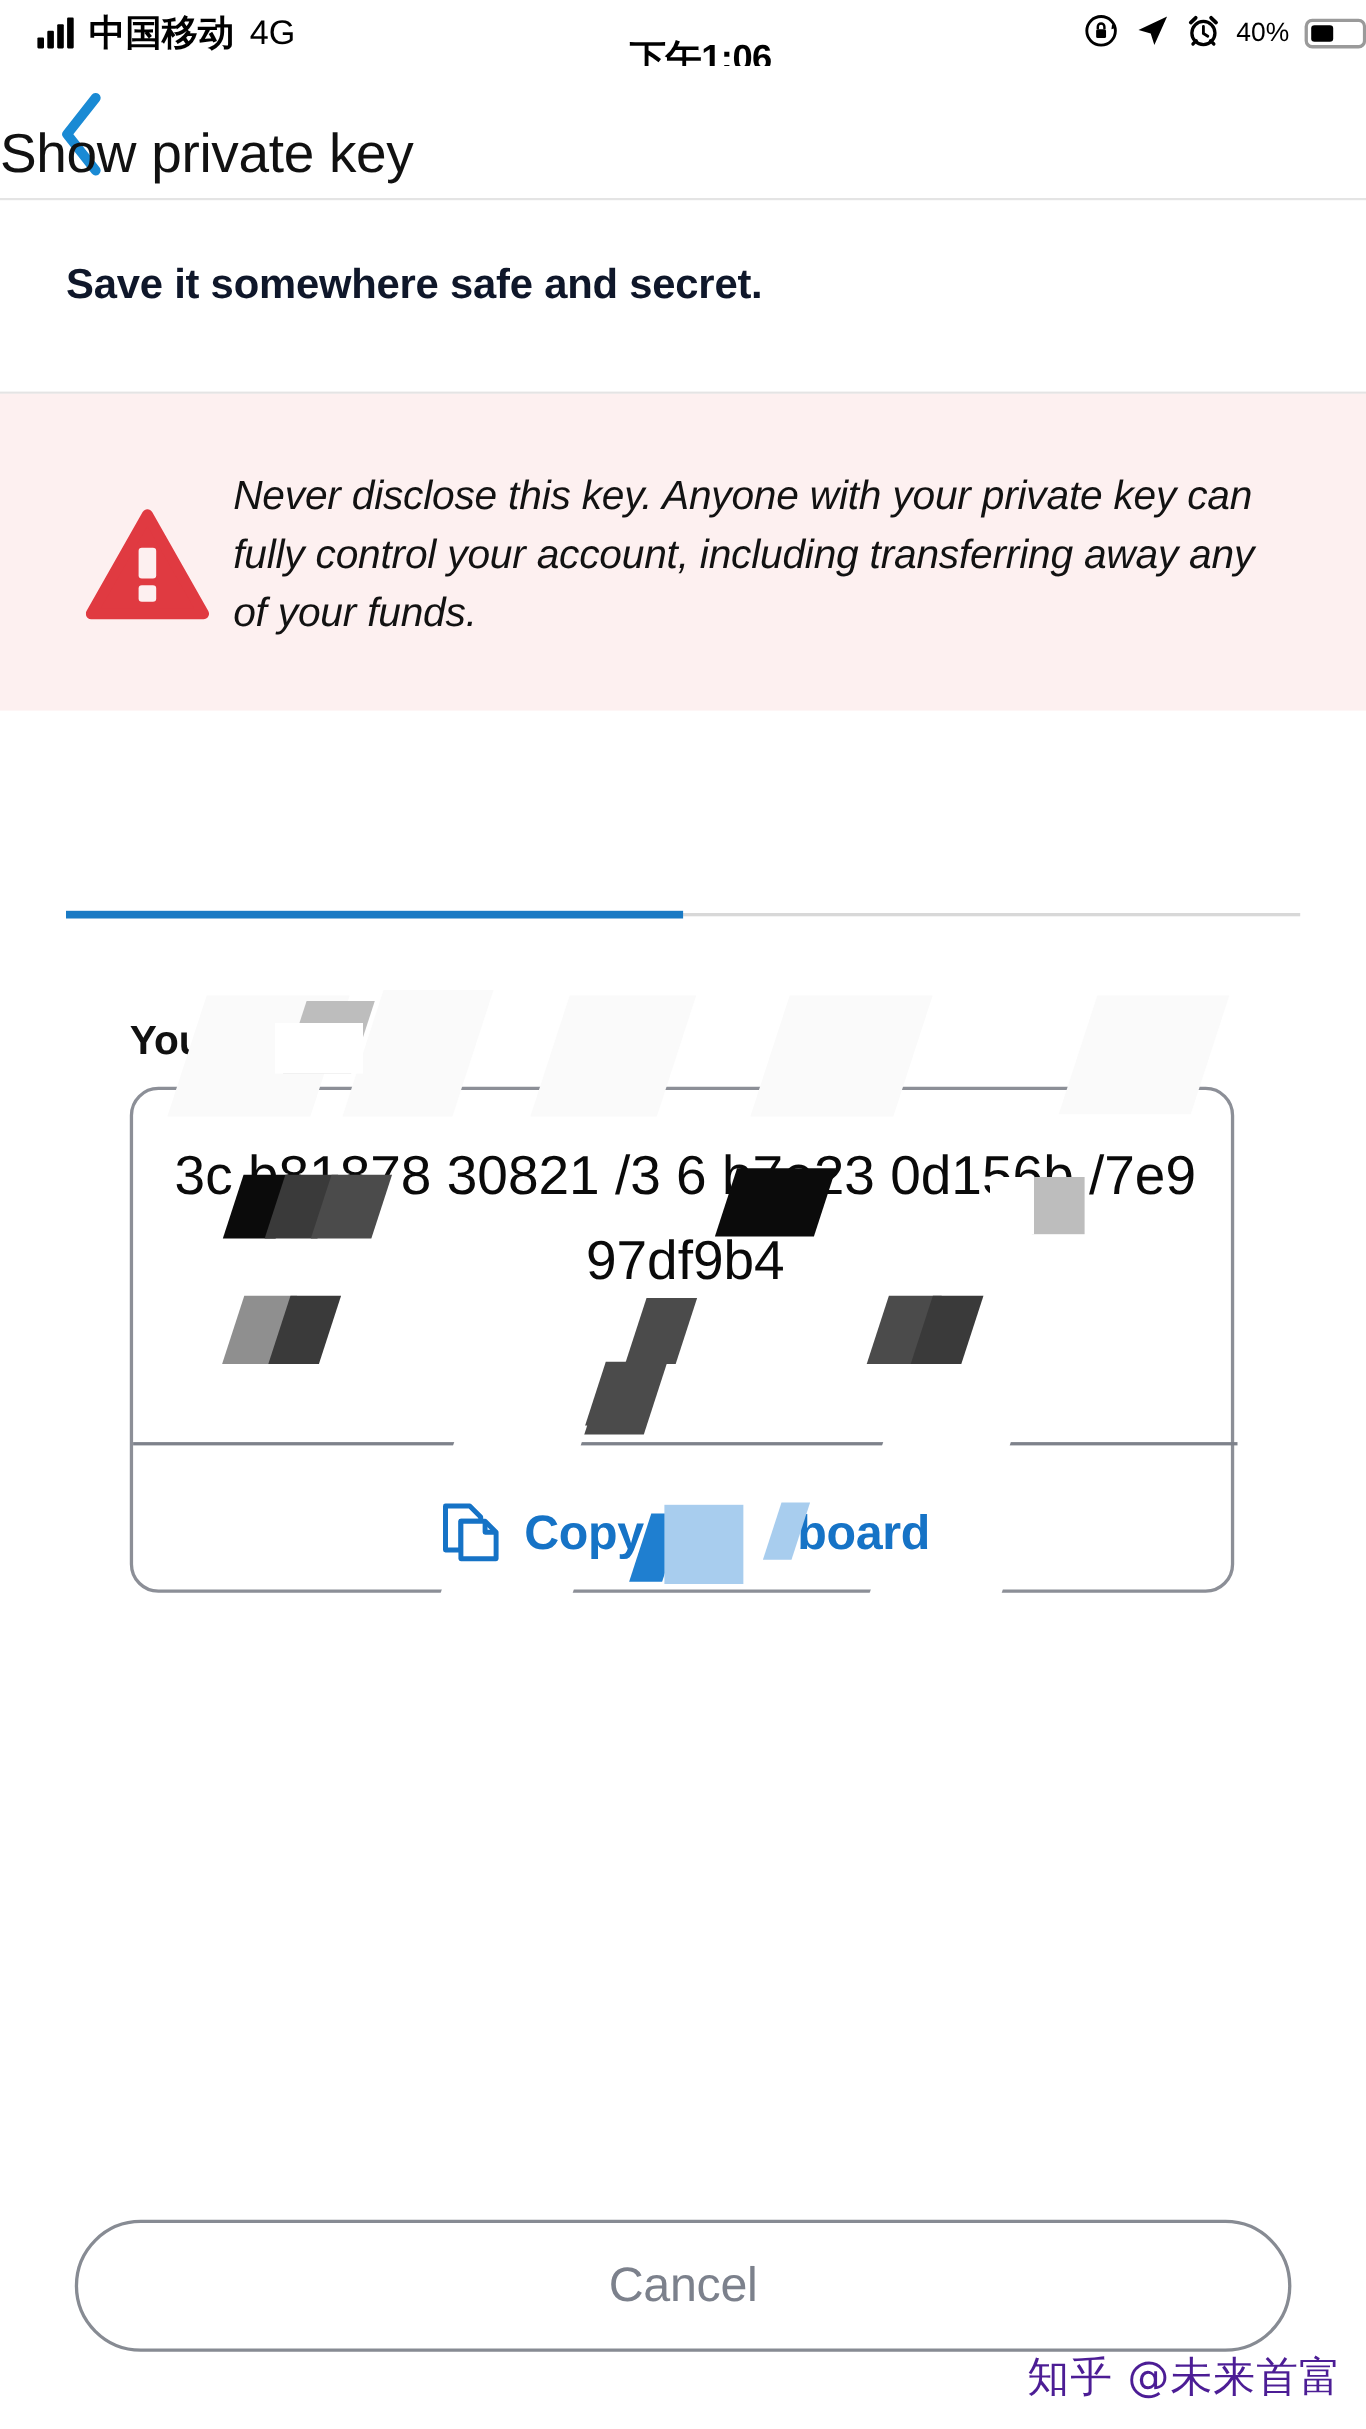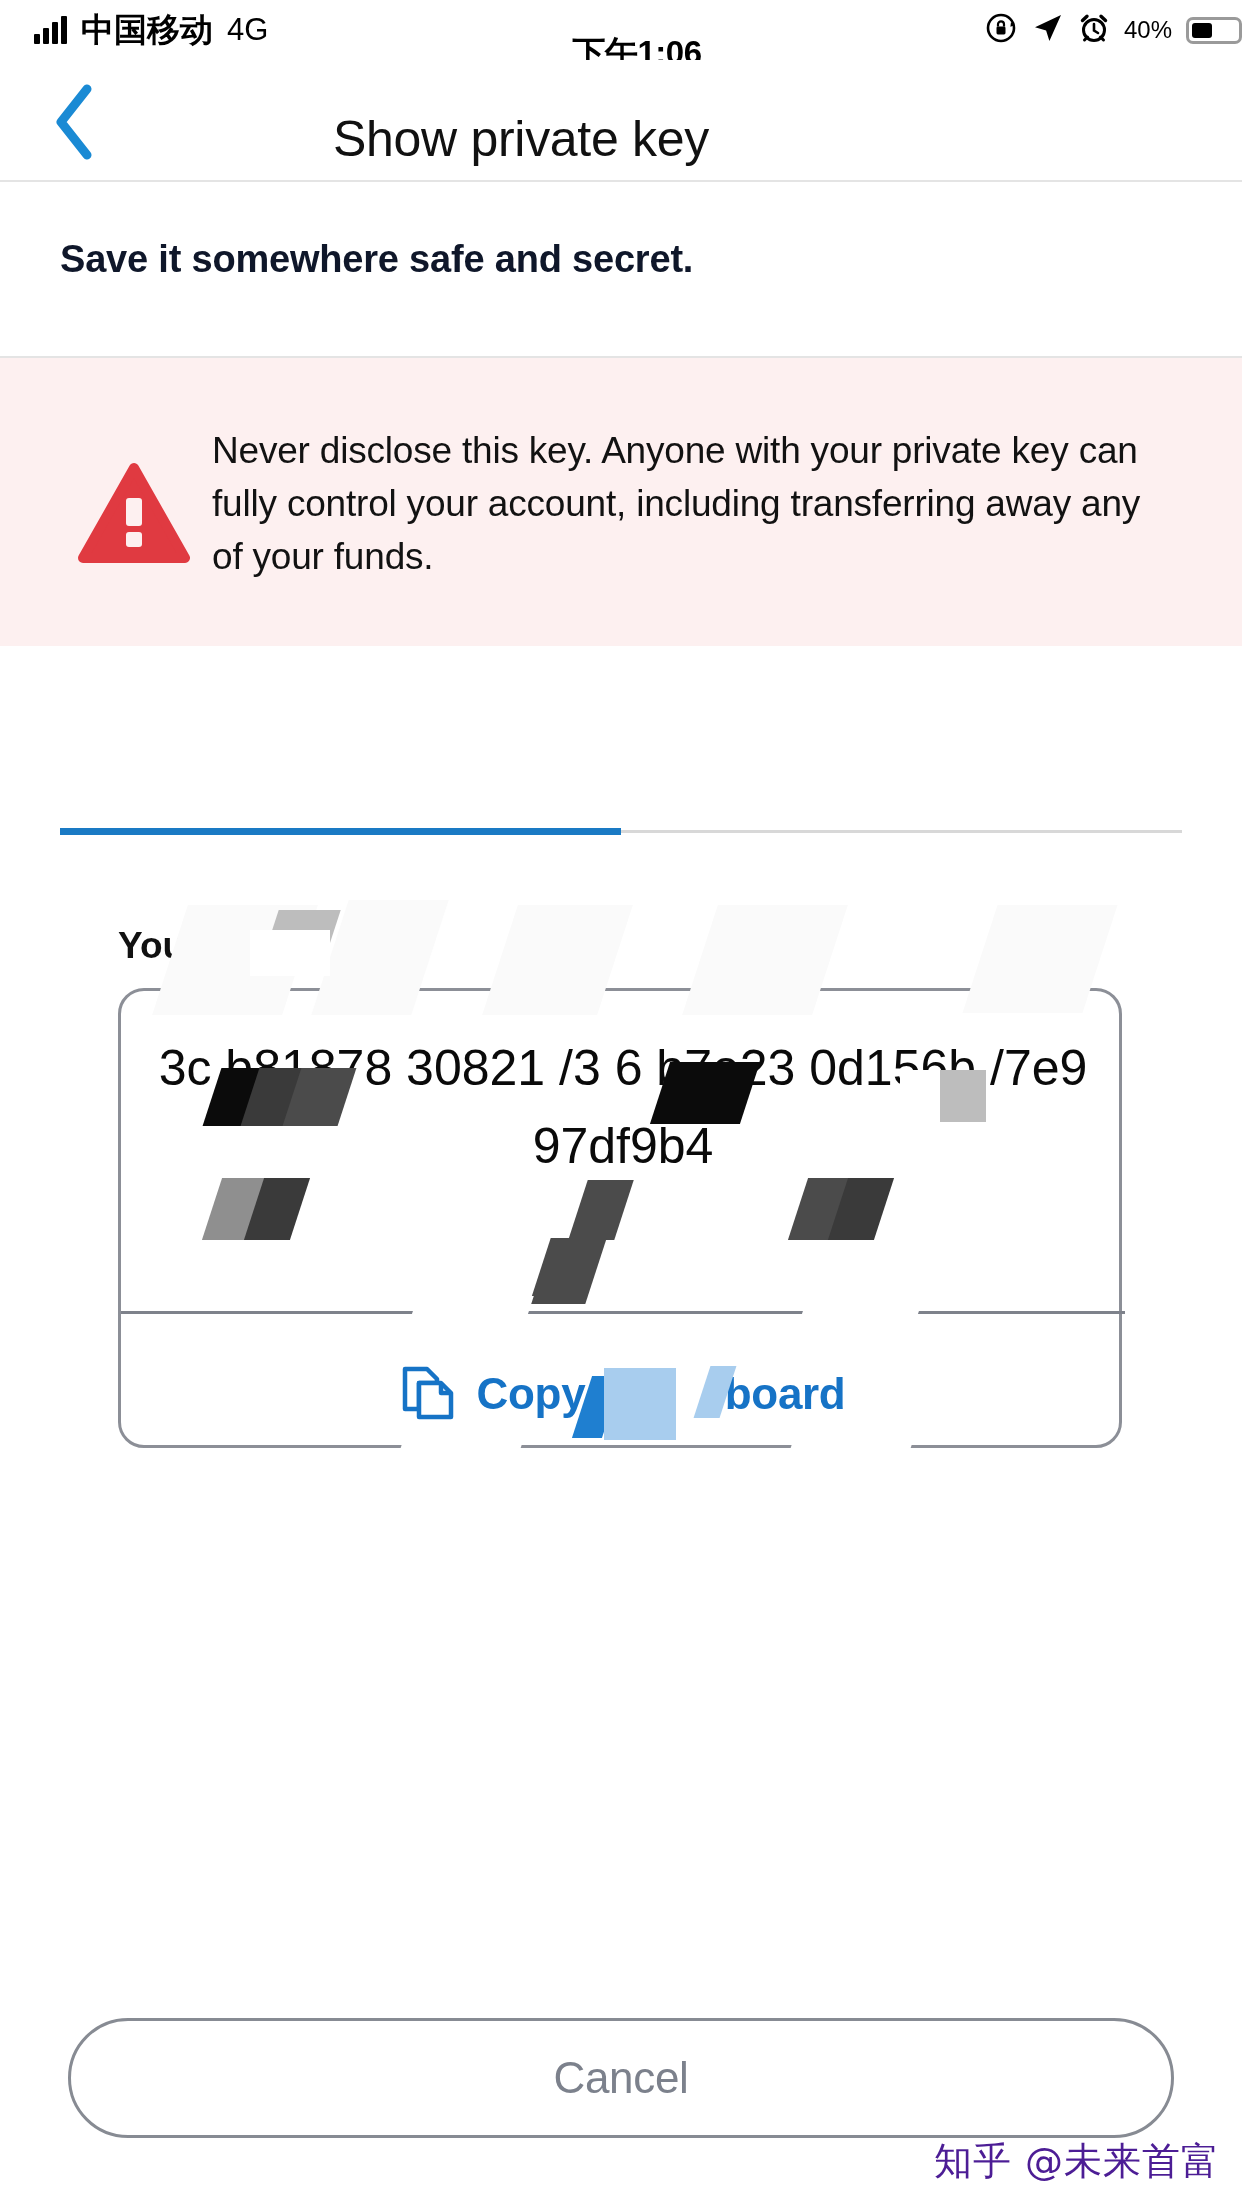--- a/index.html
+++ b/index.html
@@ -39,40 +39,40 @@
   .navbar{
     position:absolute; top:60px; left:0; width:1242px; height:122px;
     border-bottom:2px solid #e4e4e4; background:#fff;
   }
   .back{
     position:absolute; left:38px; top:26px; width:72px; height:72px;
     display:flex; align-items:center; justify-content:center; cursor:pointer;
   }
   .back svg{ display:block; }
   .nav-title{
-    position:absolute; left:0; width:1042px; top:50px; text-align:center;
+    position:absolute; left:0; width:1042px; top:50px; text-align:left;
     font-size:50px; font-weight:400; color:#111; letter-spacing:-0.3px;
   }
 
   
   .subtitle{
     position:absolute; left:60px; top:238px; font-size:38px; font-weight:700; color:#0f172a;
     letter-spacing:-0.2px;
   }
   .sub-rule{ position:absolute; left:0; top:356px; width:1242px; height:2px; background:#e4e4e4; }
 
   
   .warn{
     position:absolute; left:0; top:358px; width:1242px; height:288px;
     background:#FDF0F0; display:flex; align-items:center;
   }
   .warn-icon{ position:absolute; left:78px; top:462px; width:112px; height:104px; }
   .warn-text{
     position:absolute; left:212px; top:424px; width:960px;
-    font-size:37px; line-height:53px; color:#121212; font-weight:400; letter-spacing:-0.2px;
+    font-size:37px; line-height:53px; color:#121212; font-weight:400; letter-spacing:-0.2px;font-style:italic;
   }
 
   
   .tabs{ position:absolute; left:60px; top:720px; width:1122px; height:130px; }
   .tab{
     position:absolute; top:0; width:561px; height:110px;
     display:flex; align-items:center; justify-content:center;
     font-size:32px; font-weight:700; letter-spacing:2px; cursor:pointer;
   }
   .tab.left{ left:0; color:#2f86d3; }

